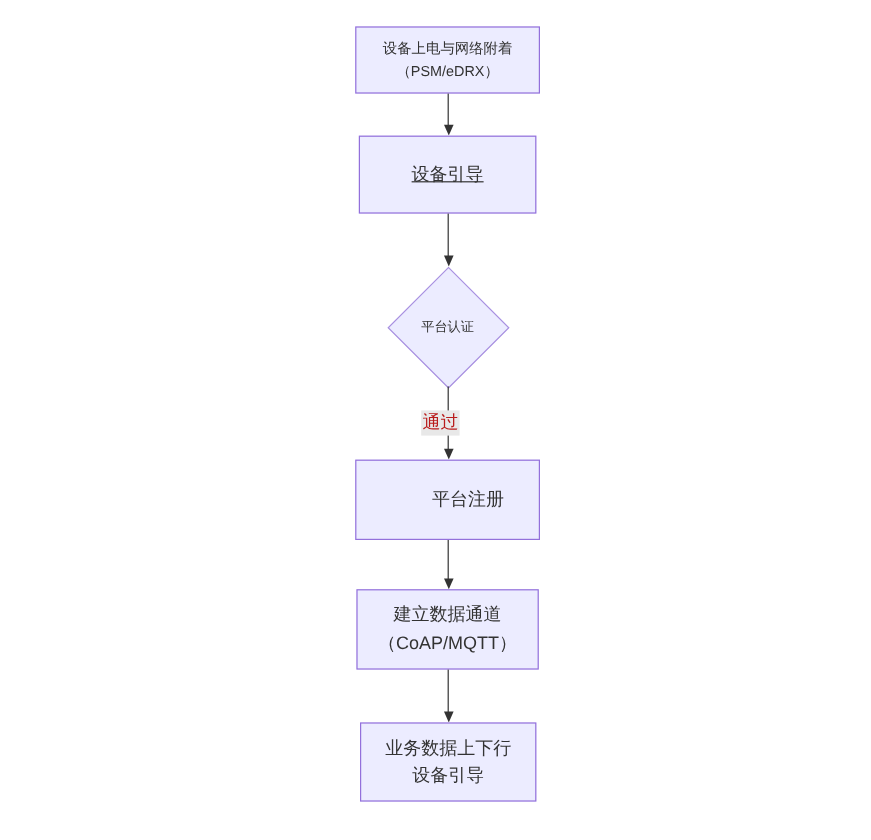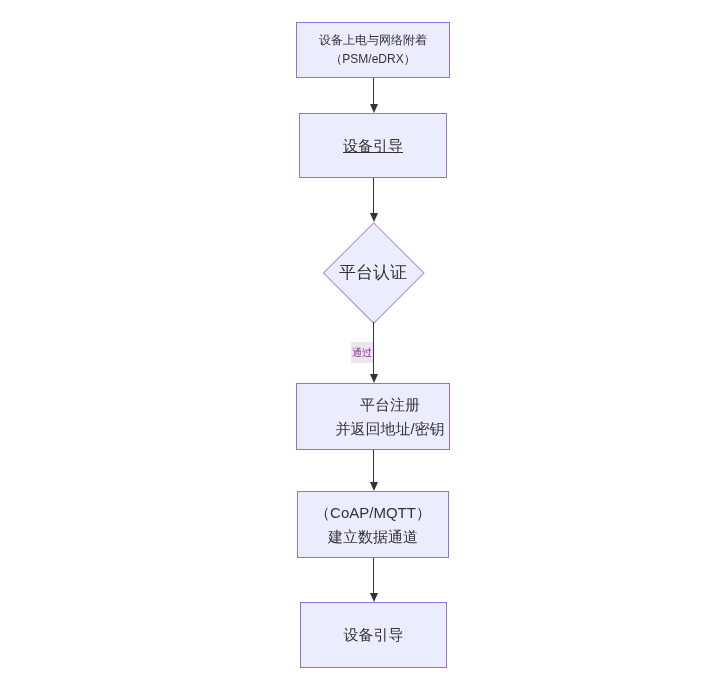--- a/index.html
+++ b/index.html
@@ -50,21 +50,21 @@
     left: 14.6px; top: 14.6px;
     width: 69.5px; height: 69.5px;
     background: #ECECFF;
     border: 1px solid #a88fe0;
     transform: rotate(45deg);
   }
   .diamond-label {
     position: relative;
     z-index: 2;
     color: #333333;
-    font-size: 17px;
+    font-size: 11px;
     white-space: nowrap;
   }
 
   
   .edge {
     position: absolute;
     left: 369px;
     width: 9px;
   }
   #e1 { top: 78px;  height: 35px; }
@@ -87,22 +87,22 @@
     border-left: 4px solid transparent;
     border-right: 4px solid transparent;
     border-top: 9px solid #333333;
   }
 
   
   .edge-label {
     position: absolute;
     left: 351px; top: 342px;
     background: #e8e8e8;
-    color: #a21caf;
-    font-size: 10px;
+    color: #b91c1c;
+    font-size: 15px;
     line-height: 21px;
     padding: 0 1px;
     z-index: 3;
     white-space: nowrap;
   }
 </style>
 </head>
 <body>
 
 <div class="canvas">
@@ -132,35 +132,35 @@
   </div>
 
   <div class="edge" id="e3">
     <div class="edge-line"></div>
     <div class="arrowhead"></div>
   </div>
   <div class="edge-label">通过</div>
 
   <div class="node" id="n4">
     <span>平台注册</span>
-    <span>并返回地址/密钥</span>
   </div>
 
   <div class="edge" id="e4">
     <div class="edge-line"></div>
     <div class="arrowhead"></div>
   </div>
 
   <div class="node" id="n5">
+    <span>建立数据通道</span>
     <span>（CoAP/MQTT）</span>
-    <span>建立数据通道</span>
   </div>
 
   <div class="edge" id="e5">
     <div class="edge-line"></div>
     <div class="arrowhead"></div>
   </div>
 
   <div class="node" id="n6">
+    <span>业务数据上下行</span>
     <span>设备引导</span>
   </div>
 
 </div>
 
 </body></html>

